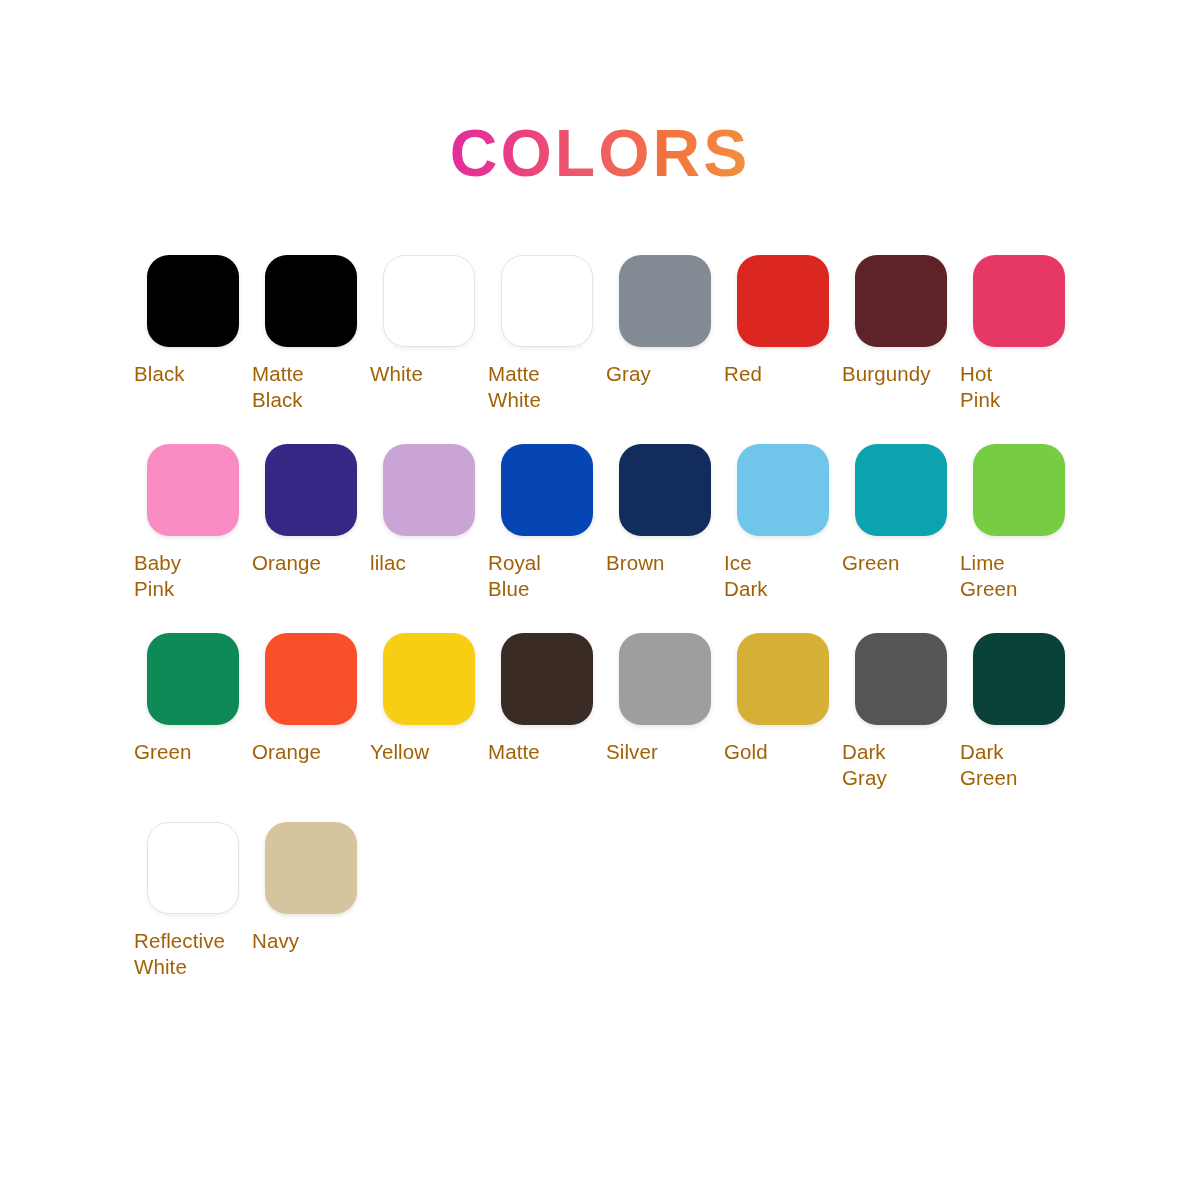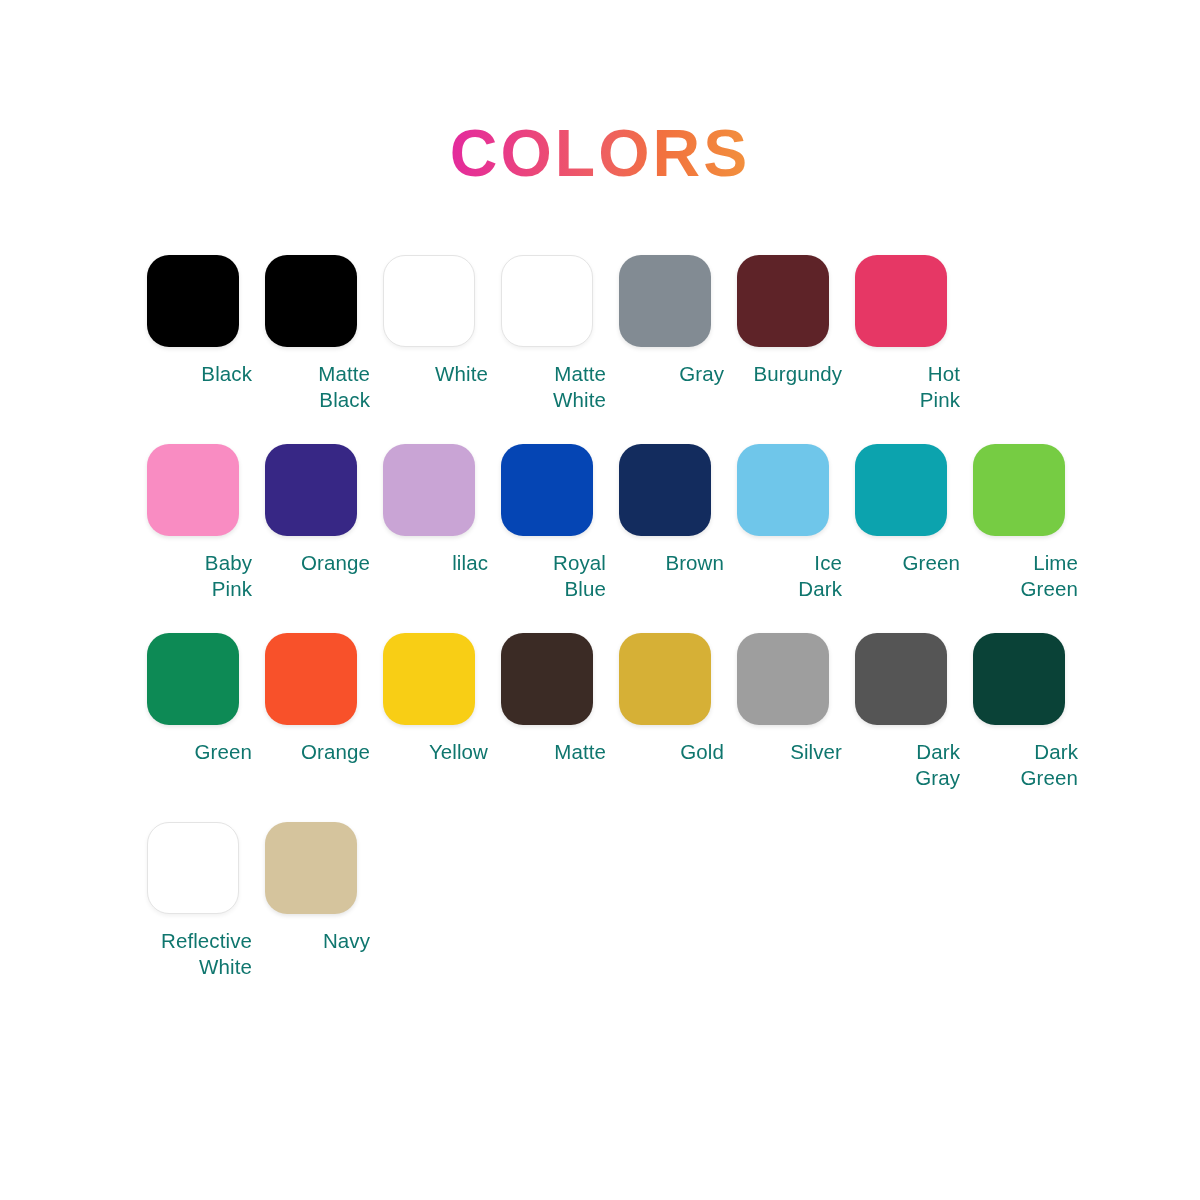--- a/index.html
+++ b/index.html
@@ -84,22 +84,22 @@
   .swatch.outlined {
     border: 1px solid #e4e4e4;
     box-shadow: 0 2px 4px rgba(0,0,0,0.06);
   }
 
   .label {
     margin-top: 14px;
     font-family: "Liberation Sans", sans-serif;
     font-size: 20.5px;
     line-height: 26px;
-    color: #0f766e;
-    text-align: right;
+    color: #a16207;
+    text-align: left;
     letter-spacing: 0.1px;
     white-space: pre-line;
     width: 118px;
   }
 </style>
 </head>
 <body>
 
 <div class="page">
 
@@ -125,20 +125,24 @@
         <div class="cell">
           <div class="swatch outlined" style="background-color: rgb(255, 255, 255);"></div>
           <div class="label">Matte
 White</div>
         </div>
         <div class="cell">
           <div class="swatch" style="background-color: rgb(130, 139, 147);"></div>
           <div class="label">Gray</div>
         </div>
         <div class="cell">
+          <div class="swatch" style="background-color: rgb(220, 38, 34);"></div>
+          <div class="label">Red</div>
+        </div>
+        <div class="cell">
           <div class="swatch" style="background-color: rgb(94, 35, 40);"></div>
           <div class="label">Burgundy</div>
         </div>
         <div class="cell">
           <div class="swatch" style="background-color: rgb(230, 55, 101);"></div>
           <div class="label">Hot
 Pink</div>
         </div>
       </div>
       <div class="row">
@@ -190,26 +194,26 @@
         </div>
         <div class="cell">
           <div class="swatch" style="background-color: rgb(248, 206, 21);"></div>
           <div class="label">Yellow</div>
         </div>
         <div class="cell">
           <div class="swatch" style="background-color: rgb(59, 43, 37);"></div>
           <div class="label">Matte</div>
         </div>
         <div class="cell">
+          <div class="swatch" style="background-color: rgb(158, 158, 158);"></div>
+          <div class="label">Silver</div>
+        </div>
+        <div class="cell">
           <div class="swatch" style="background-color: rgb(214, 176, 54);"></div>
           <div class="label">Gold</div>
-        </div>
-        <div class="cell">
-          <div class="swatch" style="background-color: rgb(158, 158, 158);"></div>
-          <div class="label">Silver</div>
         </div>
         <div class="cell">
           <div class="swatch" style="background-color: rgb(85, 85, 85);"></div>
           <div class="label">Dark
 Gray</div>
         </div>
         <div class="cell">
           <div class="swatch" style="background-color: rgb(10, 66, 55);"></div>
           <div class="label">Dark
 Green</div>

